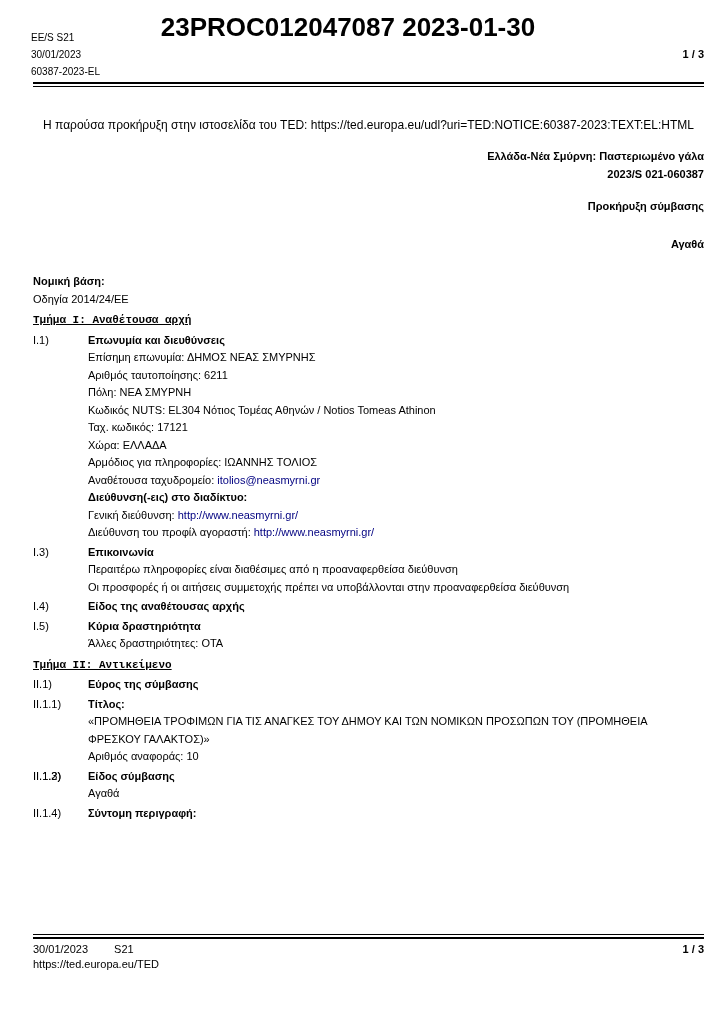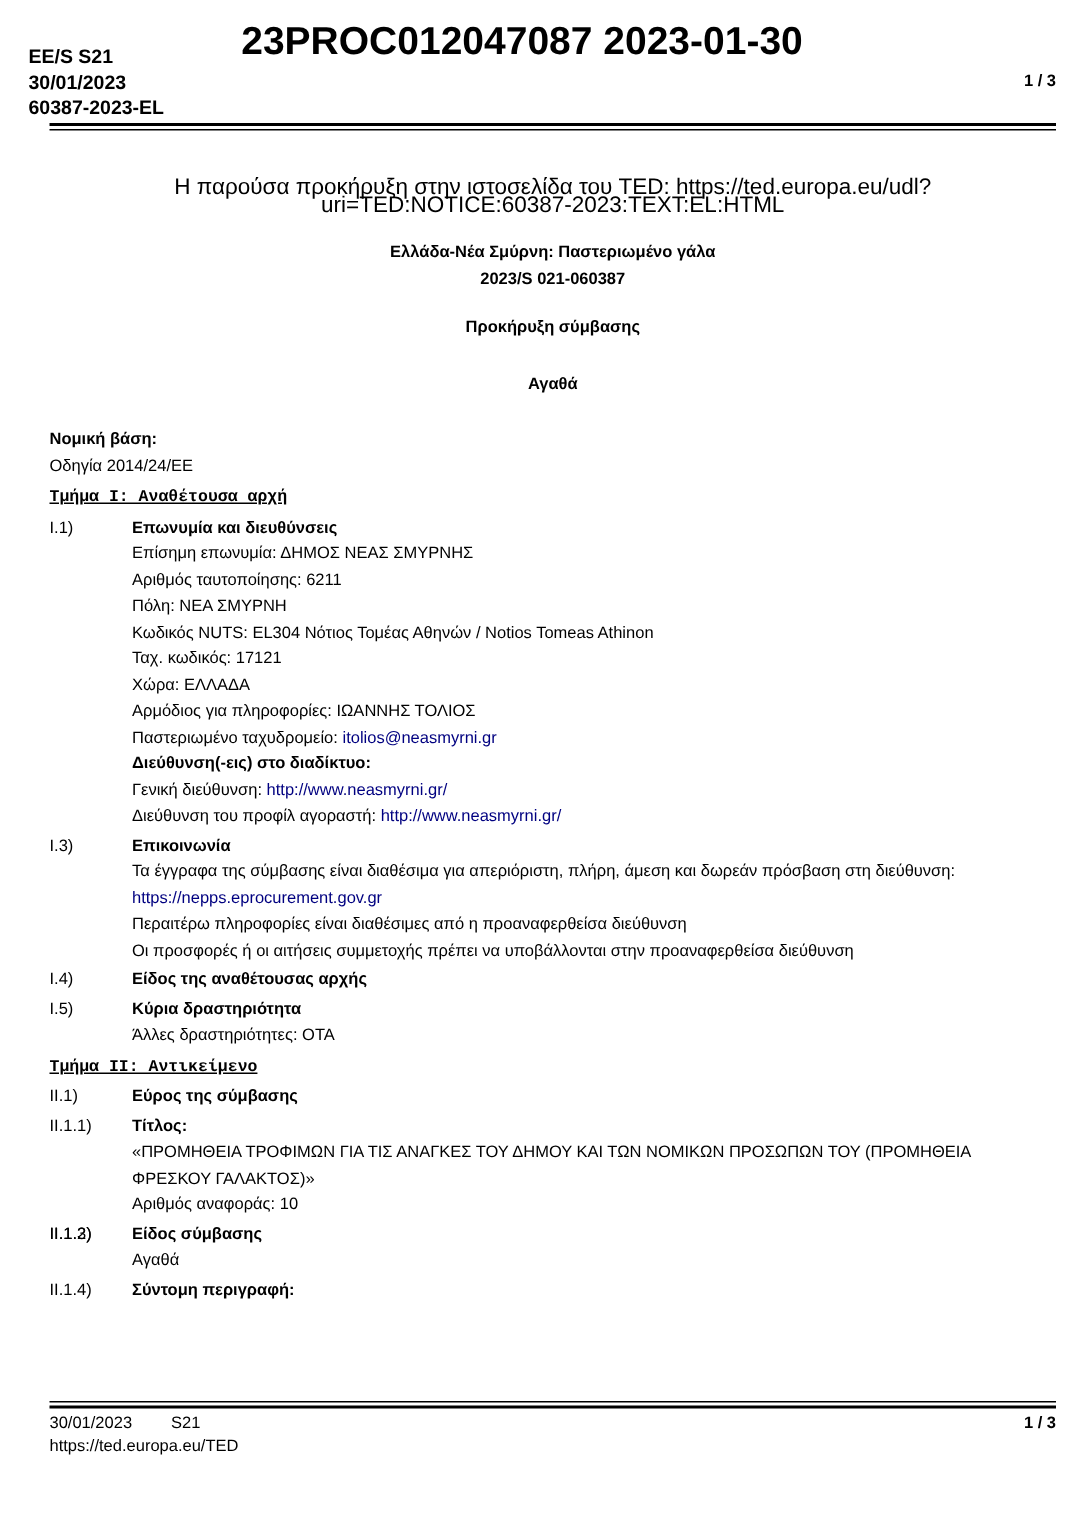--- a/index.html
+++ b/index.html
@@ -7,28 +7,28 @@
     position:relative;width:724px;height:1024px;background:#ffffff;color:#000;
     font-family:"Liberation Sans",sans-serif;font-size:11px;line-height:17.5px;
     overflow:hidden;
   }
   
   .hdr{position:absolute;top:0;left:0;right:0;height:88px;}
   .hdr-big{
     position:absolute;top:14px;left:0;right:28px;text-align:center;
     font-size:26px;font-weight:bold;line-height:26px;letter-spacing:0px;
   }
-  .hs{position:absolute;left:19px;font-size:13px;line-height:13px;font-weight:bold;}
+  .hs{position:absolute;left:31px;font-size:10px;line-height:13px;}
   .hp{position:absolute;right:20px;top:48px;font-size:11px;line-height:13px;font-weight:bold;}
   .rule{position:absolute;left:33px;right:20px;}
   .rule-hdr{top:82px;height:2px;border-top:2px solid #000;border-bottom:1px solid #000;}
   
   .main{position:absolute;left:33px;right:20px;top:88px;}
-  .ted{margin-top:31px;text-align:center;font-size:15px;line-height:12px;}
-  .c{text-align:center;}
+  .ted{margin-top:31px;text-align:center;font-size:12px;line-height:12px;}
+  .c{text-align:right;}
   .b{font-weight:bold;}
   .t1{margin-top:17px;}
   .t3{margin-top:15px;}
   .t4{margin-top:20px;}
   .legal{margin-top:20px;}
   .sect{font-weight:bold;text-decoration:underline;margin-top:4px;font-family:Liberation Mono, monospace;}
   .item{position:relative;padding-left:55px;margin-top:2px;}
   .num{position:absolute;left:0;top:0;}
   .ib{max-width:562px;}
   .lnk{color:#000080;text-decoration:none;cursor:pointer;}
@@ -74,39 +74,36 @@
       <div class="ib">
         <div class="b">Επωνυμία και διευθύνσεις</div>
         <div>Επίσημη επωνυμία: ΔΗΜΟΣ ΝΕΑΣ ΣΜΥΡΝΗΣ</div>
         <div>Αριθμός ταυτοποίησης: 6211</div>
         <div>Πόλη: ΝΕΑ ΣΜΥΡΝΗ</div>
         <div>Κωδικός NUTS: EL304 Νότιος Τομέας Αθηνών / Notios Tomeas Athinon</div>
         <div>Ταχ. κωδικός: 17121</div>
         <div>Χώρα: ΕΛΛΑΔΑ</div>
         <div>Αρμόδιος για πληροφορίες: ΙΩΑΝΝΗΣ ΤΟΛΙΟΣ</div>
         <div>
-          <span>Παστεριωμένο ταχυδρομείο: </span><a class="lnk">itolios@neasmyrni.gr</a>
+          <span>Αναθέτουσα ταχυδρομείο: </span><a class="lnk">itolios@neasmyrni.gr</a>
         </div>
         <div class="b">Διεύθυνση(-εις) στο διαδίκτυο:</div>
         <div>
           <span>Γενική διεύθυνση: </span><a class="lnk">http://www.neasmyrni.gr/</a>
         </div>
         <div>
           <span>Διεύθυνση του προφίλ αγοραστή: </span><a class="lnk">http://www.neasmyrni.gr/</a>
         </div>
       </div>
     </div>
 
     <div class="item">
       <span class="num">I.3)</span>
       <div class="ib">
         <div class="b">Επικοινωνία</div>
-        <div>
-          <span>Τα έγγραφα της σύμβασης είναι διαθέσιμα για απεριόριστη, πλήρη, άμεση και δωρεάν πρόσβαση στη διεύθυνση: </span><a class="lnk">https://nepps.eprocurement.gov.gr</a>
-        </div>
         <div>Περαιτέρω πληροφορίες είναι διαθέσιμες από η προαναφερθείσα διεύθυνση</div>
         <div>Οι προσφορές ή οι αιτήσεις συμμετοχής πρέπει να υποβάλλονται στην προαναφερθείσα διεύθυνση</div>
       </div>
     </div>
 
     <div class="item">
       <span class="num">I.4)</span>
       <div class="ib">
         <div class="b">Είδος της αναθέτουσας αρχής</div>
       </div>

